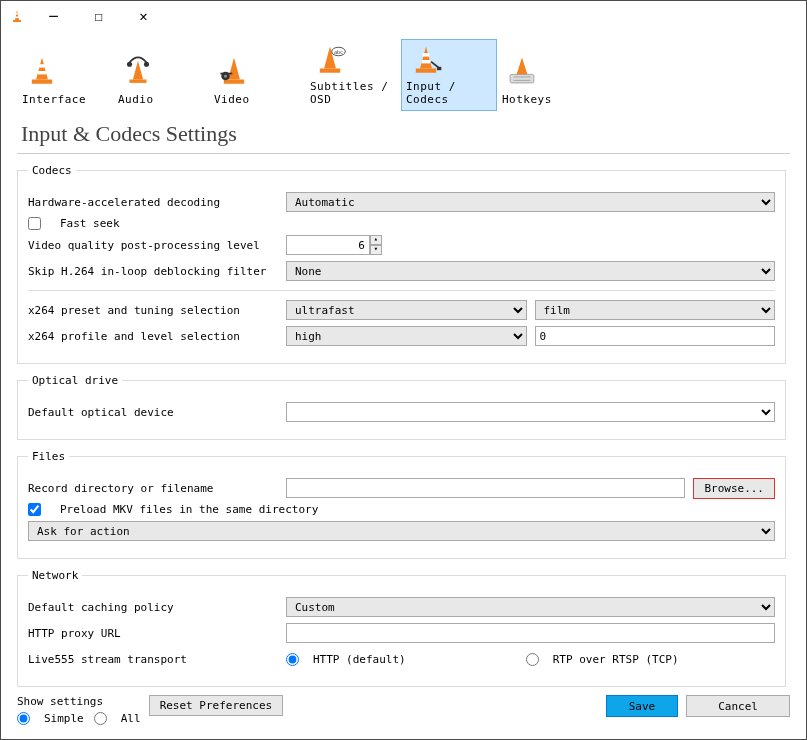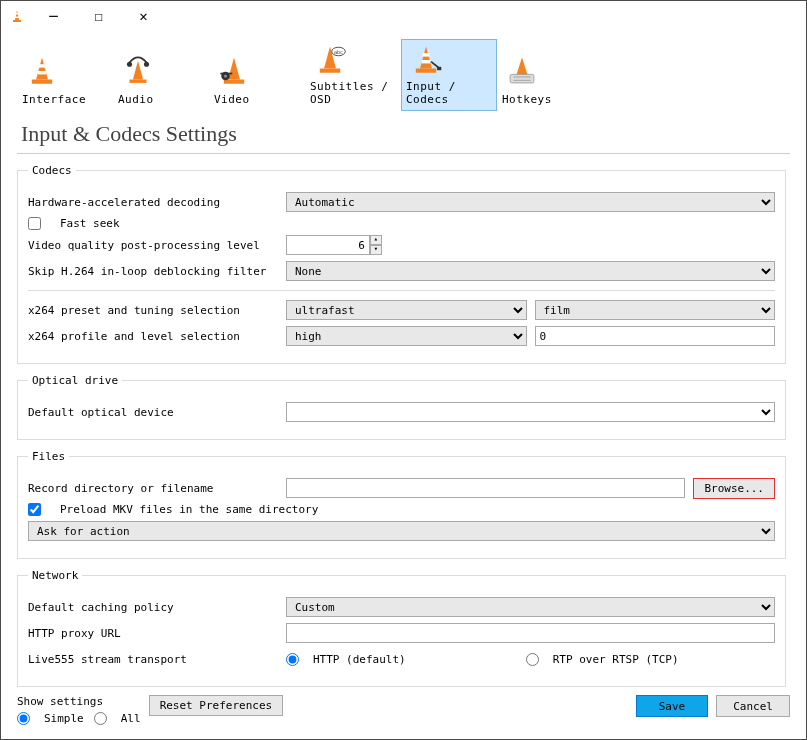--- a/index.html
+++ b/index.html
@@ -36,21 +36,21 @@
 .btn { height: 21px; border: 1px solid #a9a9a9; background: #e8e8e8; font-family: monospace; font-size: 11px; padding: 0 10px; display: inline-flex; align-items: center; justify-content: center; }
 .browse-highlight { border: 1px solid #e03030; }
 .radio-row { display: flex; align-items: center; gap: 14px; font-family: monospace; font-size: 11px; }
 .radio-row input { width: 13px; height: 13px; }
 .footer { height: 50px; display: flex; align-items: flex-start; padding: 6px 16px 12px 16px; gap: 8px; }
 .footer-left { display: flex; flex-direction: column; gap: 2px; }
 .show-settings-label { font-family: monospace; font-size: 11px; margin-bottom: 2px; }
 .show-settings-radios { display: flex; gap: 10px; font-family: monospace; font-size: 11px; }
 .footer-spacer { flex: 1; }
 .save-btn { border: 1px solid #0078d7; background: #0ea5e9; padding: 0 22px; height: 22px;}
-.cancel-btn { padding: 0 16px; height: 22px; }
+.cancel-btn { padding: 0 31px; height: 22px; }
 .cone-svg { width: 34px; height: 36px; }
 </style>
 </head>
 <body>
 
 <div class="window">
   <div class="titlebar">
     <span class="app-icon">
       <svg viewBox="0 0 32 32" width="16" height="16">
           <polygon points="16,4 20,24 12,24" fill="#f58220"></polygon>

